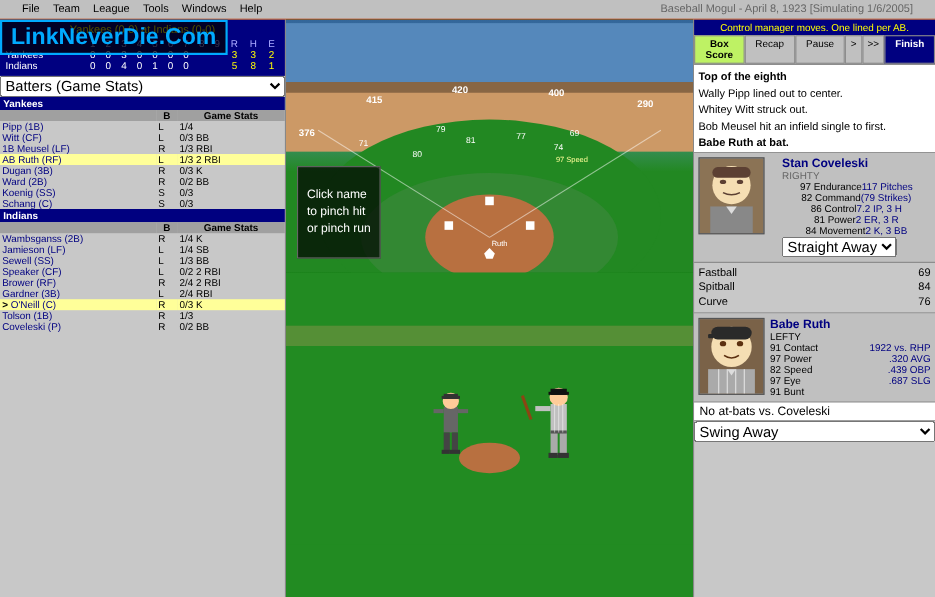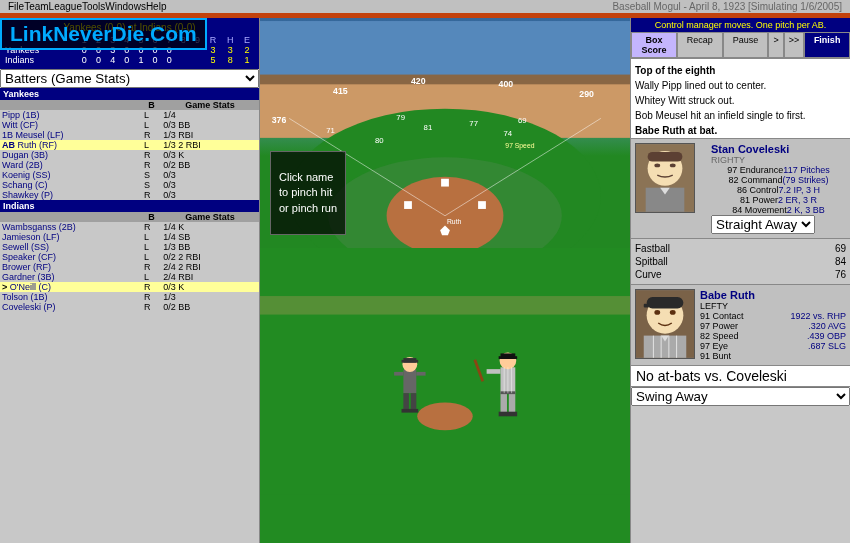--- a/index.html
+++ b/index.html
@@ -11,24 +11,24 @@
       font-size: 11px;
       background: #000;
     }
 
     
     #top-bar {
       height: 18px;
       background: #c0c0c0;
       display: flex;
       align-items: center;
-      padding: 0 8px;
+      padding: 0 20px;
       font-size: 10px;
-      gap: 0;
-      border-bottom: 5px solid #c2410c;
+      gap: 12px;
+      border-bottom: 1px solid #c2410c;
     }
     #top-bar span { cursor: pointer; }
 
     
     #watermark {
       position: absolute;
       top: 18px;
       left: 0;
       z-index: 100;
       background: rgba(0,0,0,0.7);
@@ -263,21 +263,21 @@
     .tab-btn {
       flex: 1;
       font-size: 9px;
       padding: 2px 3px;
       text-align: center;
       background: #c0c0c0;
       border: 1px solid #888;
       cursor: pointer;
     }
     .tab-btn.active {
-      background: #c4b5fd;
+      background: #bef264;
       font-weight: bold;
     }
     .tab-nav-btn {
       background: #c0c0c0;
       border: 1px solid #888;
       padding: 2px 4px;
       font-size: 9px;
       cursor: pointer;
     }
 
@@ -472,21 +472,21 @@
           <td class="player-name">Witt (CF)</td>
           <td>L</td>
               <td>0/3 BB</td>
         </tr>
         <tr>
           <td class="player-name">1B Meusel (LF)</td>
           <td>R</td>
               <td>1/3 RBI</td>
         </tr>
         <tr class="current-batter">
-          <td class="player-name"><span style="font-weight:bold">AB</span> Ruth (RF)</td>
+          <td class="player-name"><span style="font-weight:normal">AB</span> Ruth (RF)</td>
           <td>L</td>
               <td>1/3 2 RBI</td>
         </tr>
         <tr>
           <td class="player-name">Dugan (3B)</td>
           <td>R</td>
               <td>0/3 K</td>
         </tr>
         <tr>
           <td class="player-name">Ward (2B)</td>
@@ -494,25 +494,20 @@
               <td>0/2 BB</td>
         </tr>
         <tr>
           <td class="player-name">Koenig (SS)</td>
           <td>S</td>
               <td>0/3</td>
         </tr>
         <tr>
           <td class="player-name">Schang (C)</td>
           <td>S</td>
-              <td>0/3</td>
-        </tr>
-        <tr>
-          <td class="player-name">Shawkey (P)</td>
-          <td>R</td>
               <td>0/3</td>
         </tr>
 
         <tr>
           <td colspan="3" class="section-header">Indians</td>
         </tr>
         <tr>
           <td class="col-header"></td>
           <td class="col-header">B</td>
           <td class="col-header">Game Stats</td>
@@ -671,21 +666,21 @@
 
         <rect x="0" y="0" width="400" height="20" fill="#cc9966" opacity="0.3"></rect>
       </svg>
     </div>
 
   </div>
 
   <div id="right-panel">
 
 
-    <div id="control-msg">Control manager moves. One pitch per AB.</div>
+    <div id="control-msg">Control manager moves. One lined per AB.</div>
 
     <div id="tab-bar">
       <div class="tab-btn active">Box Score</div>
       <div class="tab-btn">Recap</div>
       <div class="tab-btn">Pause</div>
       <div class="tab-nav-btn">&gt;</div>
       <div class="tab-nav-btn">&gt;&gt;</div>
       <div class="tab-btn" style="background:#000080;color:#fff;font-weight:bold;">Finish</div>
     </div>
 
@@ -802,21 +797,21 @@
             <span>97 Eye</span>
             <span class="stat-val">.687 SLG</span>
           </div>
         <div class="batter-stat-row">
             <span>91 Bunt</span>
             <span class="stat-val"></span>
           </div>
       </div>
     </div>
 
-    <div style="font-size:14px;padding:2px 5px;background:#fff;border-bottom:1px solid #888;">No at-bats vs. Coveleski</div>
+    <div style="font-size:11px;padding:2px 5px;background:#fff;border-bottom:1px solid #888;">No at-bats vs. Coveleski</div>
 
     <select class="swing-select">
       <option>Swing Away</option>
       <option>Bunt</option>
       <option>Take</option>
     </select>
 
   </div>
 </div>
 

